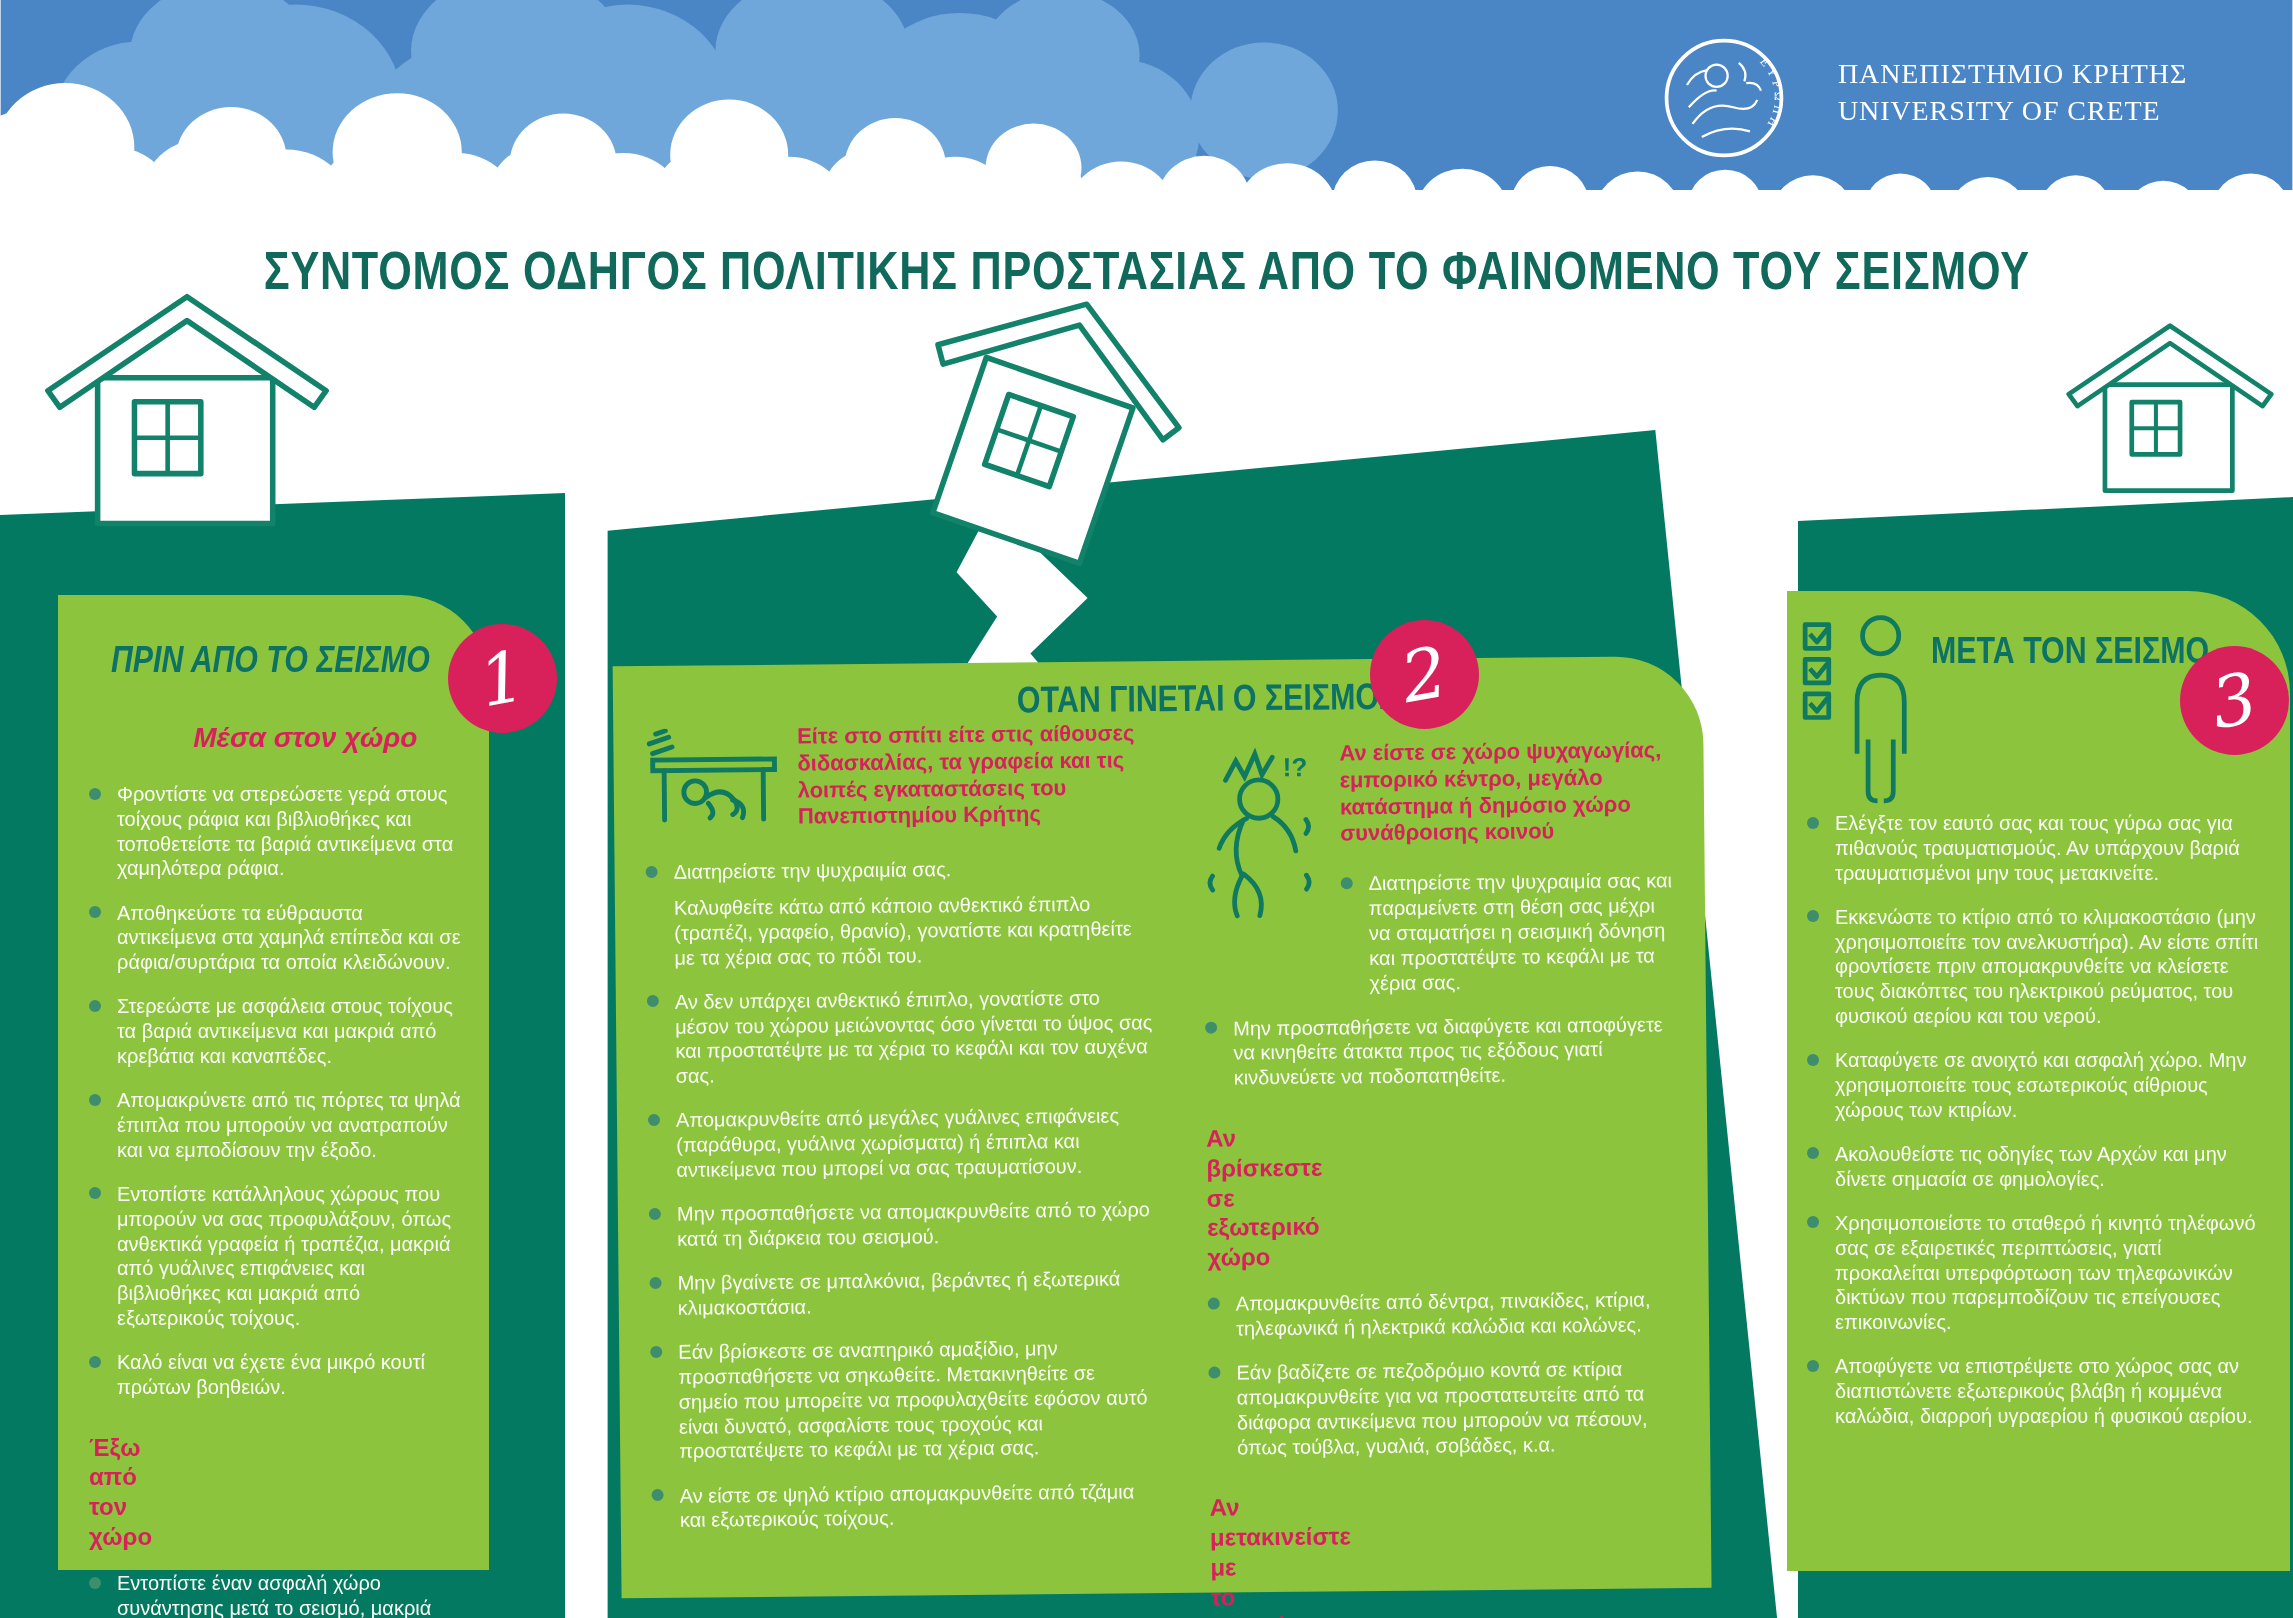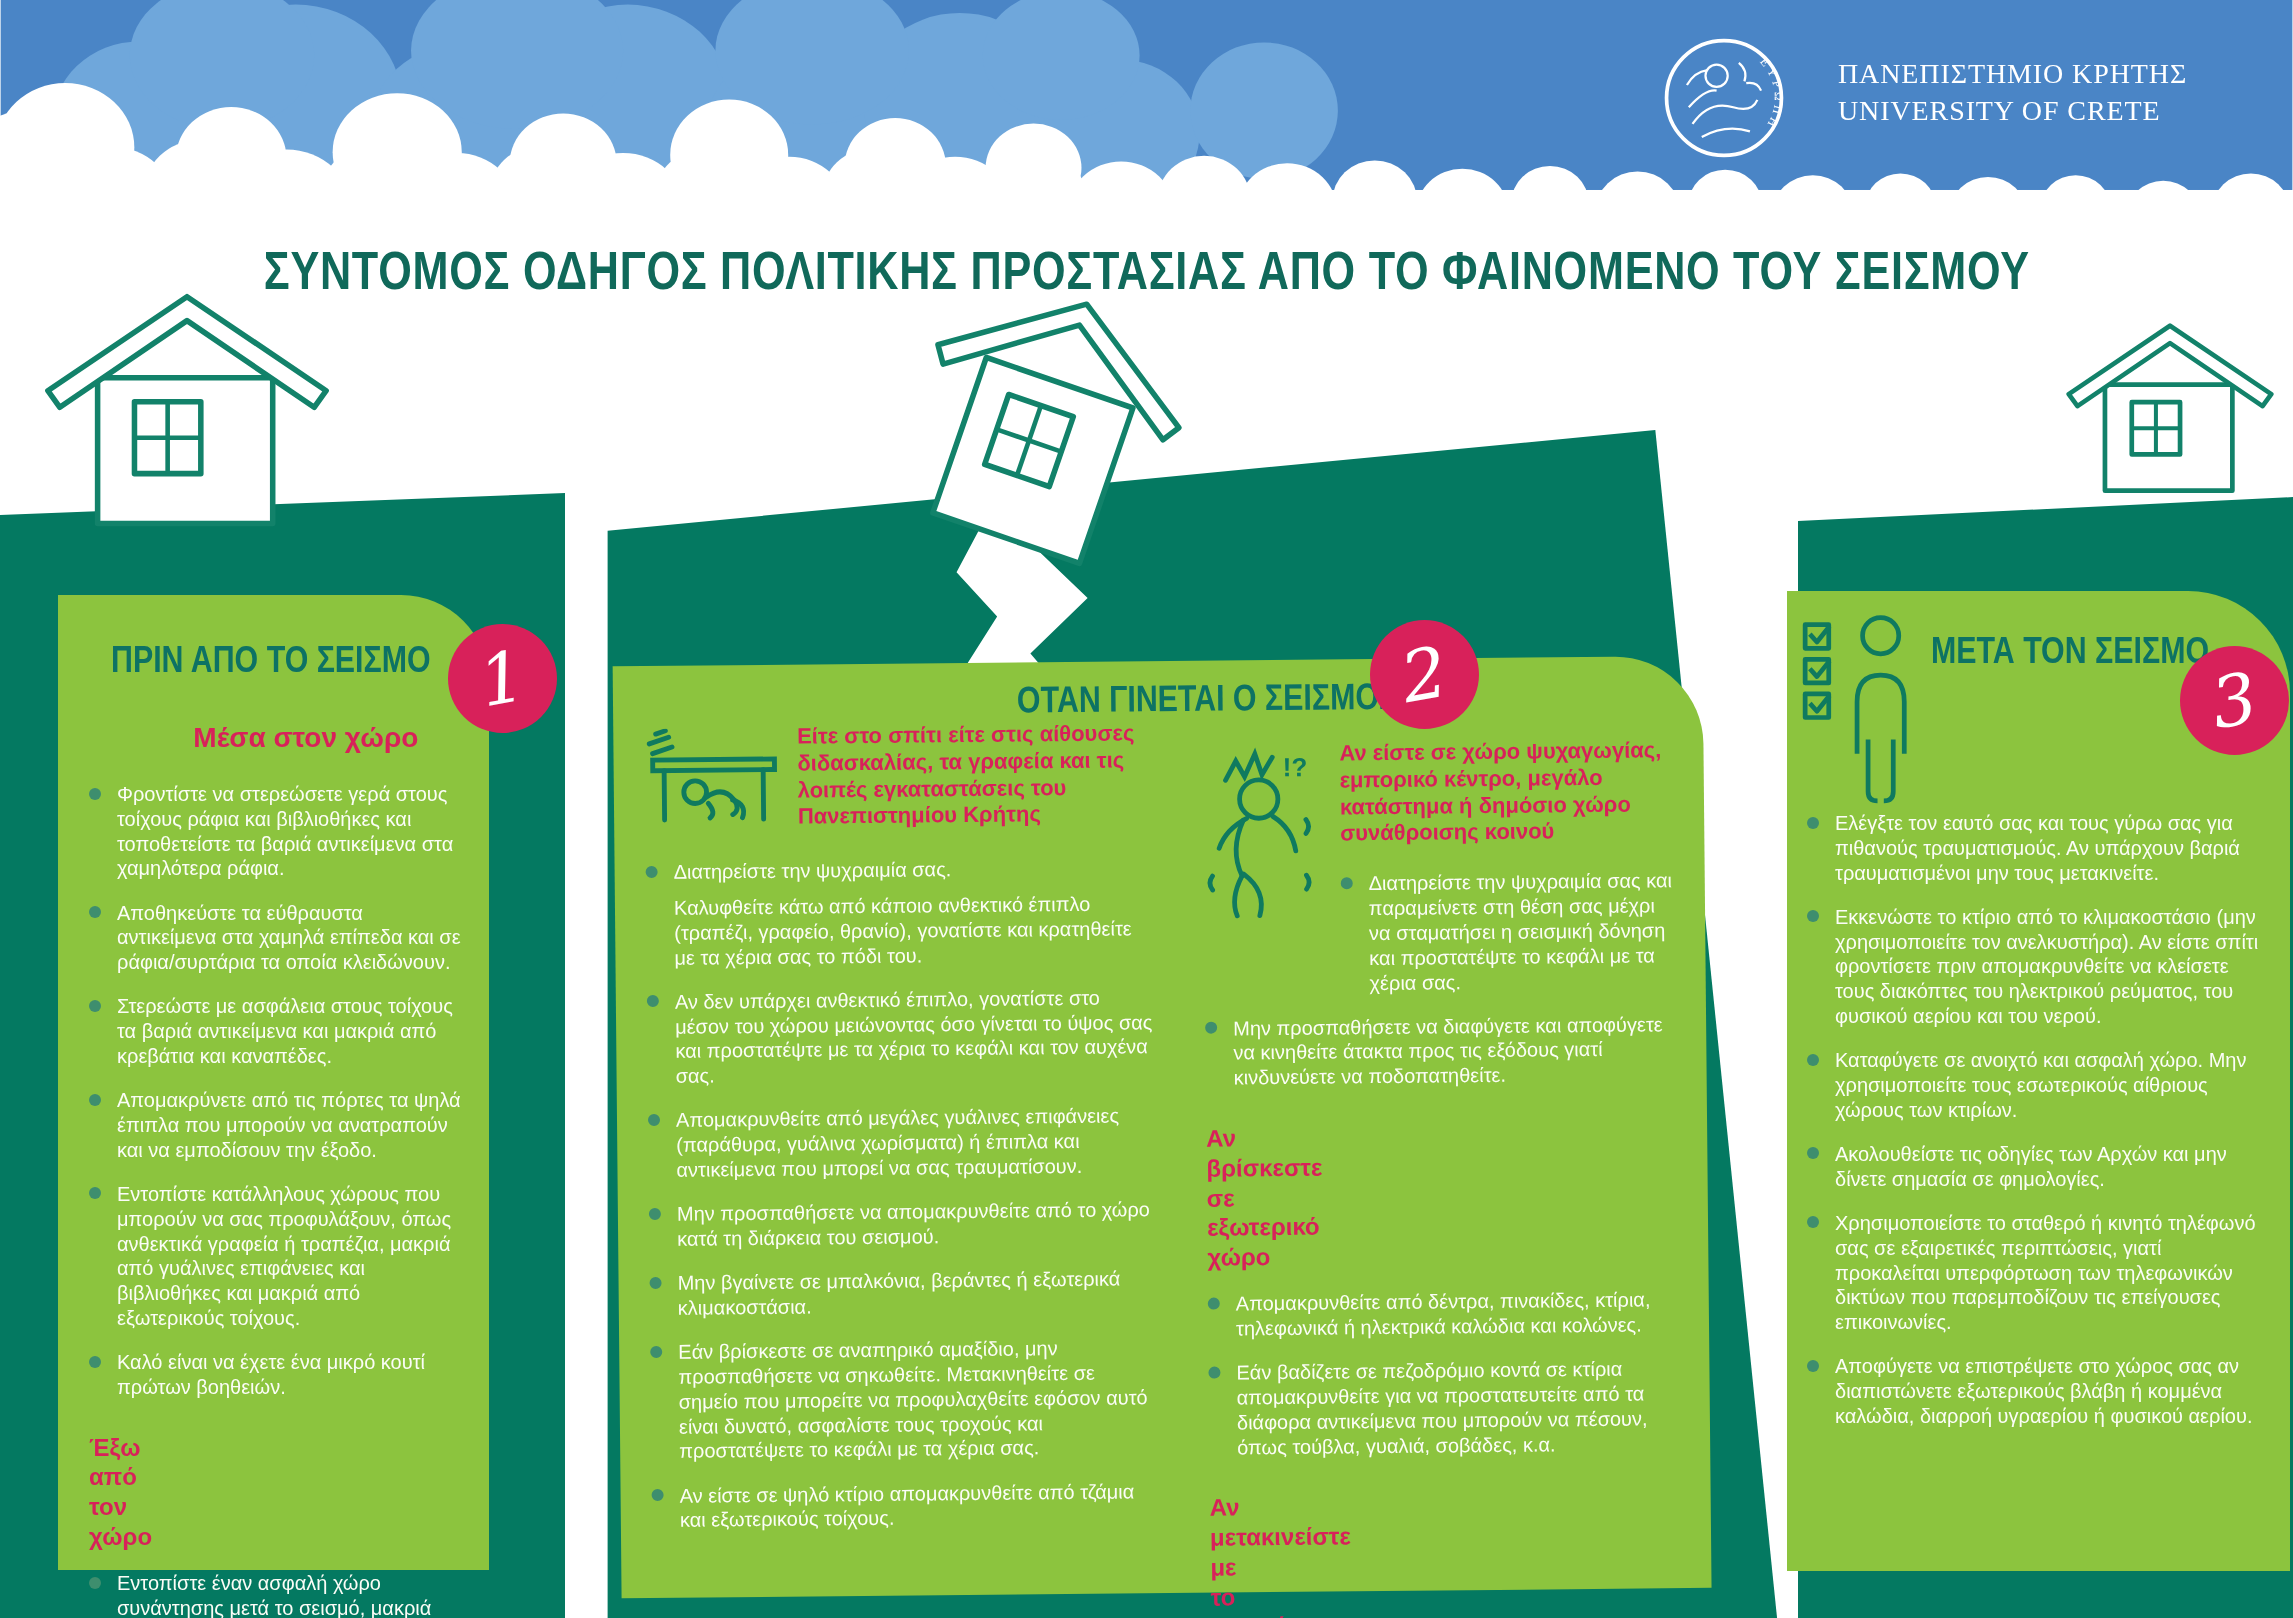--- a/index.html
+++ b/index.html
@@ -38,21 +38,21 @@
   #card1{left:58px;top:595px;width:431px;height:975px;border-top-right-radius:88px;}
   #card2{left:613px;top:666px;width:1090px;height:932px;border-top-right-radius:88px;
          transform:rotate(-0.55deg);transform-origin:37px 37px;}
   #card3{left:1787px;top:591px;width:503px;height:980px;border-top-right-radius:102px;}
 
   h2.col-header{margin:0;color:#0d7264;font-size:37px;font-weight:700;white-space:nowrap;}
   h2.col-header .squeeze{display:inline-block;transform:scaleX(0.82);transform-origin:left center;}
 
   
   .c1-head{display:flex;gap:22px;padding:31px 18.5px 0 31px;}
-  .c1-head-text{padding-top:13px;}
+  .c1-head-text{padding-top:13px;font-style:italic;}
   .c1-head-text .red-sub{margin-top:41px;font-size:28px;font-weight:700;color:#d8215a;text-align:center;}
 
   
   .list{padding:0 22px 0 31px;margin-top:28px;}
   .li{display:grid;grid-template-columns:28px 1fr;margin-top:19.4px;color:#fbfdf7;
       font-size:20px;line-height:1.24;}
   .li:first-child{margin-top:0;}
   .dot{width:12px;height:12px;border-radius:50%;background:#3e8e6e;margin-top:5.5px;}
   .li.t-p{margin-top:11px;}
   .li.t-p .dot{visibility:hidden;}

